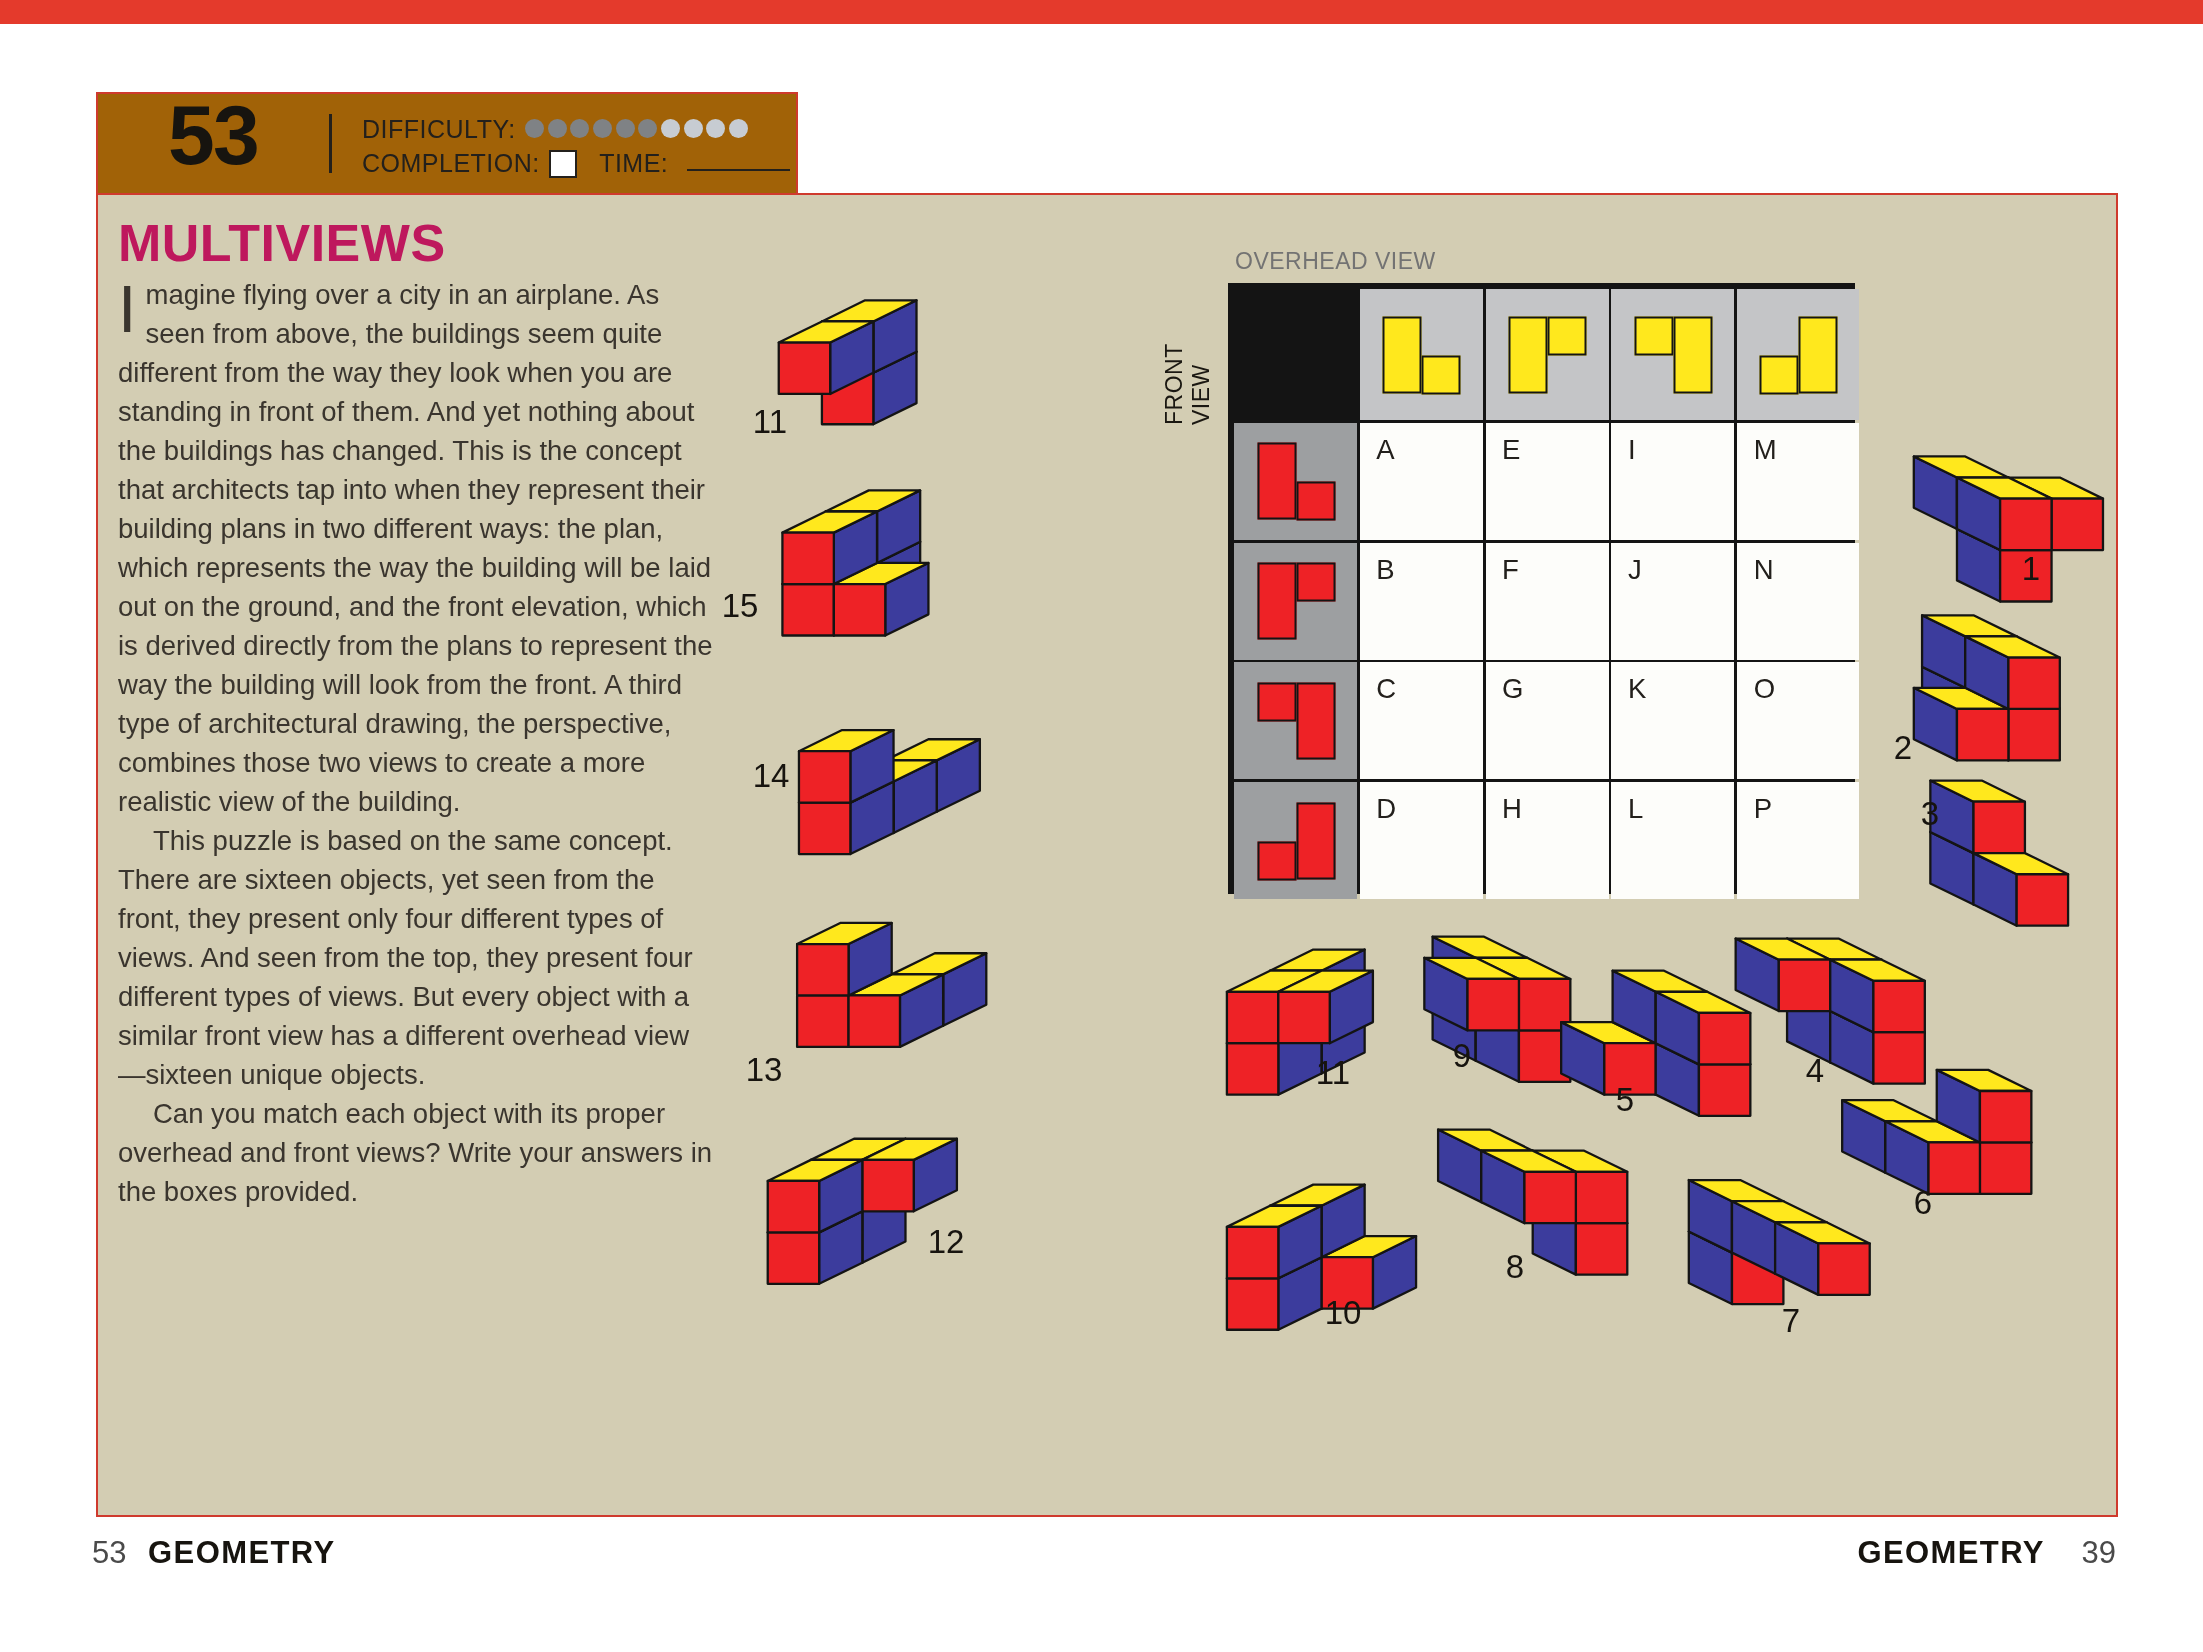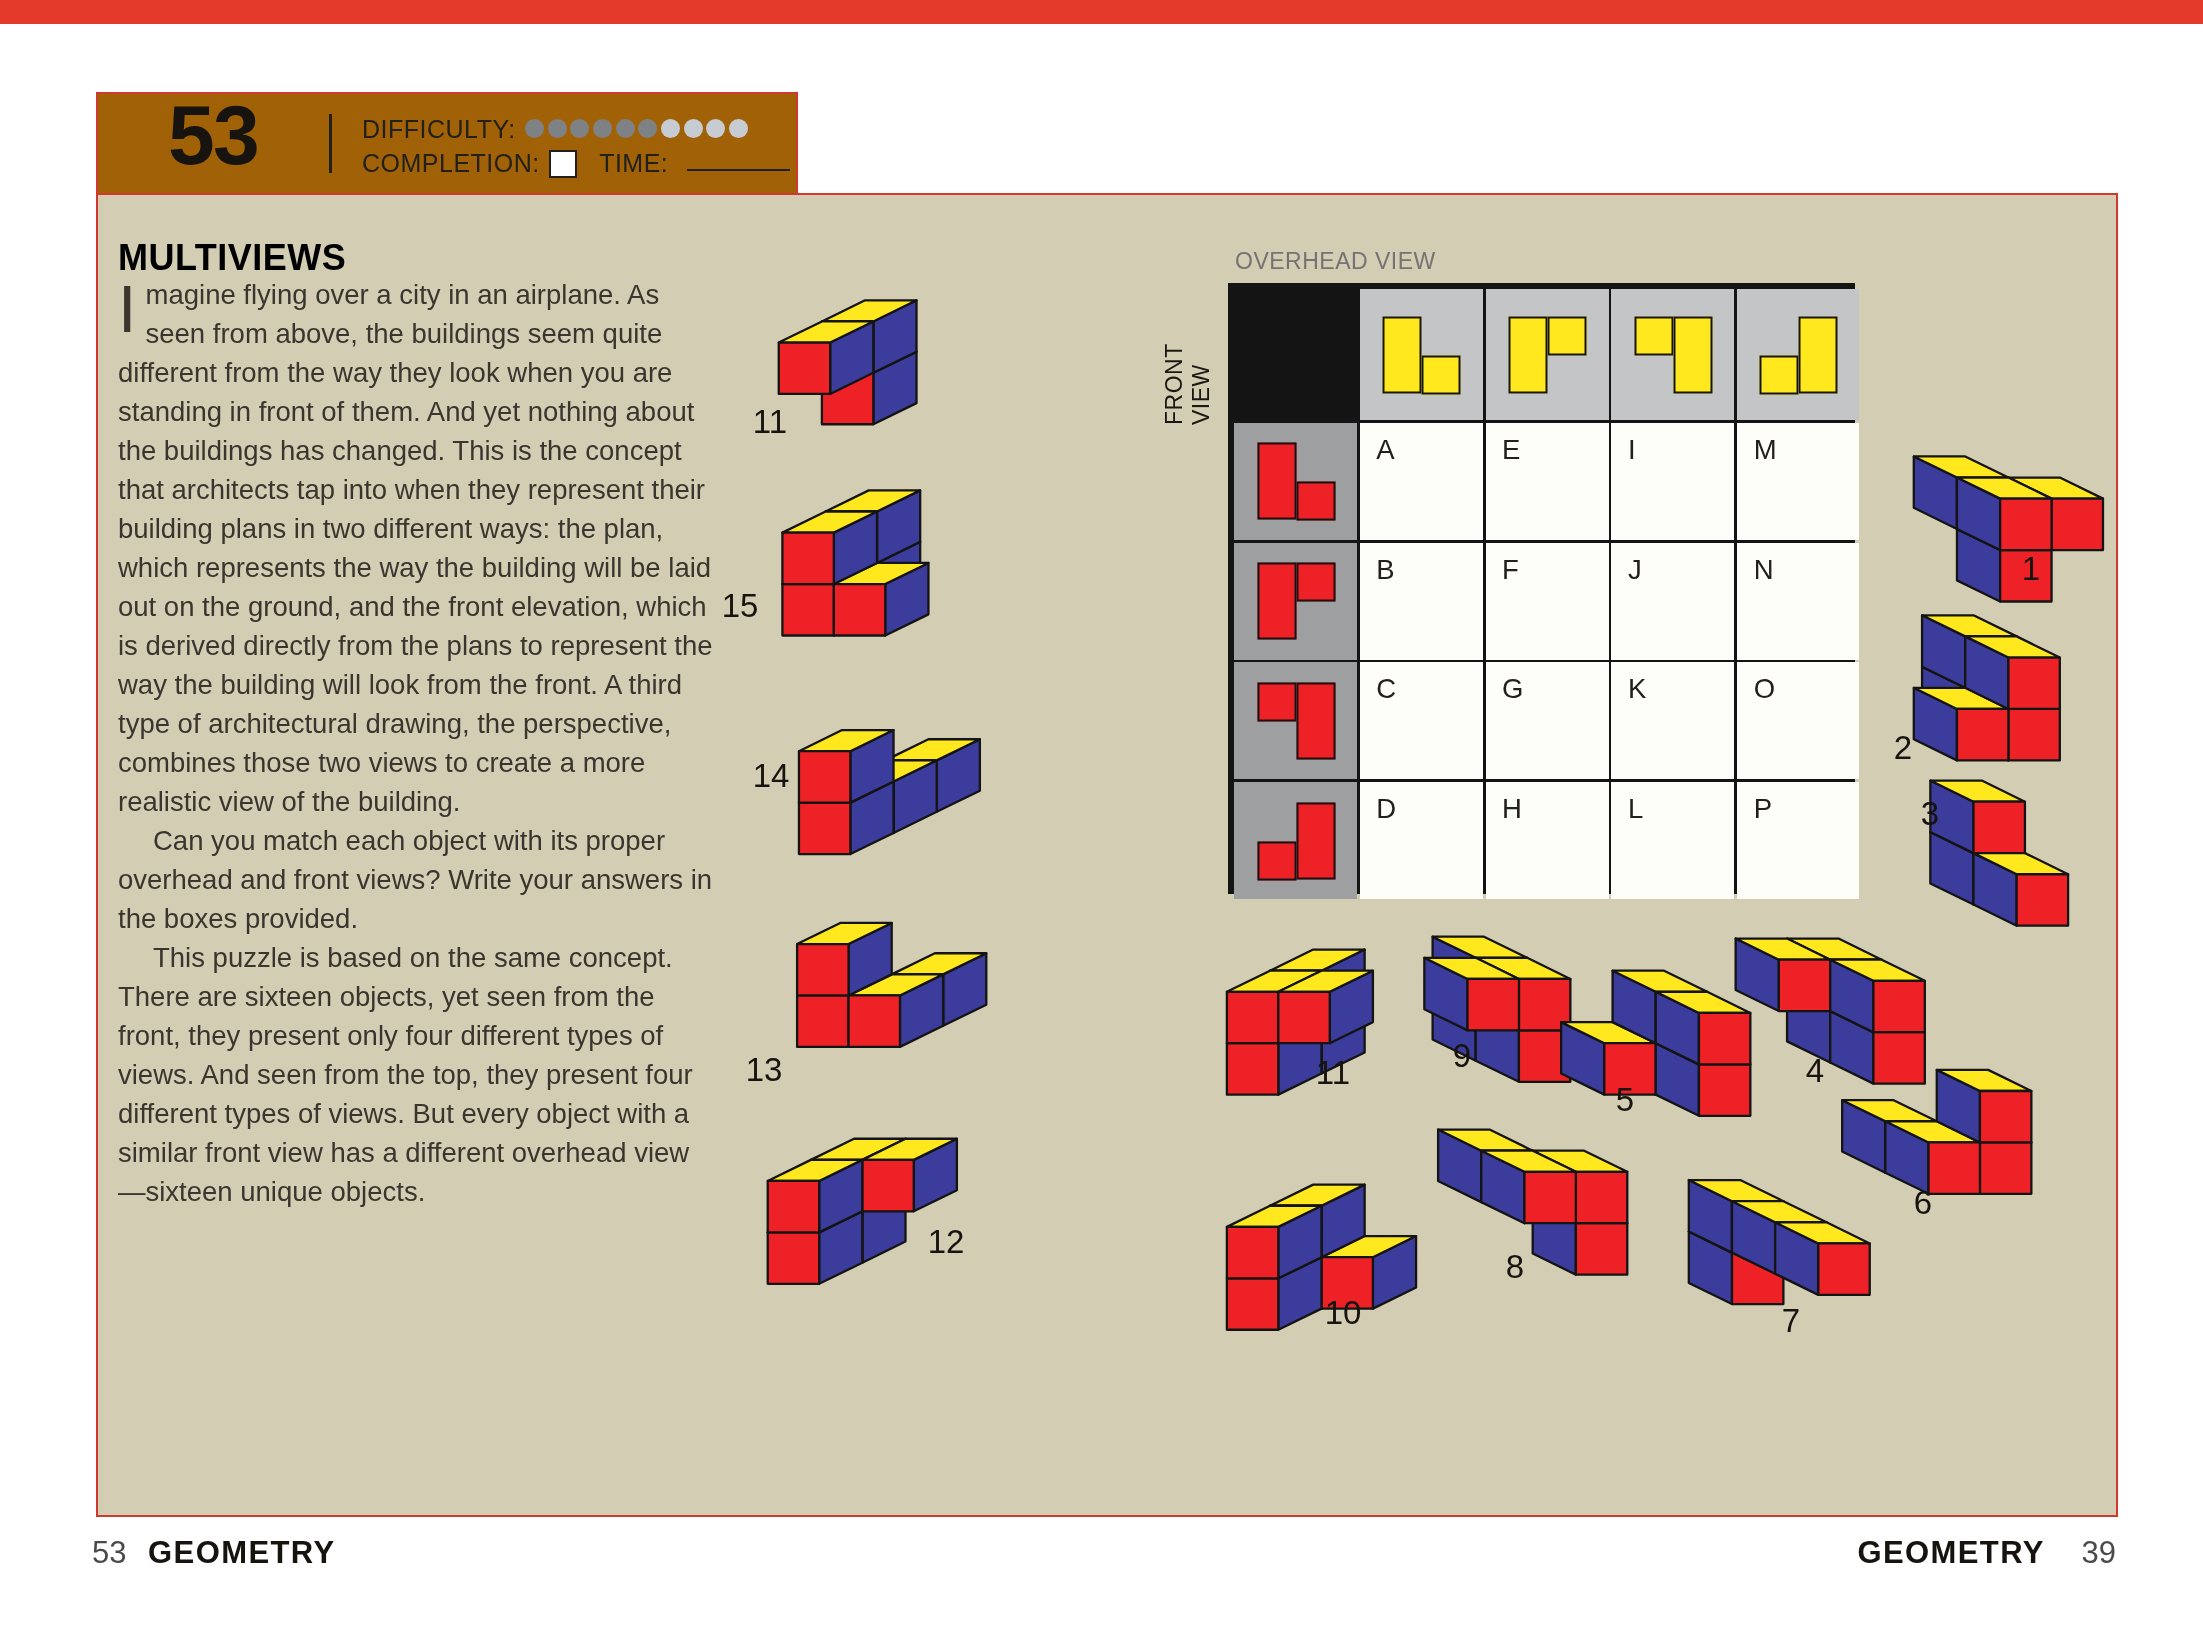--- a/index.html
+++ b/index.html
@@ -16,21 +16,21 @@
   .badge-line{position:absolute;left:264px;font-size:25px;letter-spacing:0.5px;color:#23201c;
               display:flex;align-items:center;gap:9.2px;white-space:nowrap;}
   #diff-line{top:21px;}
   #comp-line{top:55px;}
   .dot{width:19px;height:19px;border-radius:50%;display:inline-block;margin-right:3.7px;}
   #checkbox{width:24px;height:24px;background:#fff;border:2.3px solid #23201c;display:inline-block;}
   #time-line{display:inline-block;width:103px;height:2.8px;background:#23201c;margin-left:9.2px;margin-top:13px;}
   
   #main{left:96px;top:193px;width:2022px;height:1324px;background:#d3cdb3;
         border:2.8px solid #cf3a2d;box-sizing:border-box;}
-  #title{left:118px;top:213px;font-size:36px;font-weight:800;letter-spacing:0.5px;color:#000000;margin-top:24px;}
+  #title{left:118px;top:213px;font-size:52px;font-weight:800;letter-spacing:0.5px;color:#be185d;}
   #intro{left:118px;top:275px;width:595px;font-size:27.5px;line-height:39px;color:#3a352e;}
   #dropcap{float:left;font-size:66px;line-height:57px;margin:5.5px 9.2px 0 0;font-weight:400;color:#3a352e;}
   .para-indent{text-indent:35px;margin:0;}
   #intro p{margin:0;}
   
   #overhead-label{left:1235px;top:248px;font-size:23px;letter-spacing:0.5px;color:#737373;}
   #front-label{left:1161px;top:287px;width:138px;height:138px;font-size:23px;letter-spacing:0.5px;color:#1a1711;
                writing-mode:vertical-rl;transform:rotate(180deg);text-align:left;}
   #grid{left:1228px;top:283px;width:627px;height:611px;background:#141414;border:6.4px solid #141414;
         box-sizing:border-box;display:grid;grid-template-columns:123px 123px 123px 123px 122px;
@@ -73,22 +73,22 @@
       <span id="time-line"></span>
     </div>
   </div>
 
   <div id="main" class="abs"></div>
 
   <div id="title" class="abs">MULTIVIEWS</div>
 
   <div id="intro" class="abs">
     <p><span id="dropcap">I</span><span>magine flying over a city in an airplane. As seen from above, the buildings seem quite different from the way they look when you are standing in front of them. And yet nothing about the buildings has changed. This is the concept that architects tap into when they represent their building plans in two different ways: the plan, which represents the way the building will be laid out on the ground, and the front elevation, which is derived directly from the plans to represent the way the building will look from the front. A third type of architectural drawing, the perspective, combines those two views to create a more realistic view of the building.</span></p>
+    <p class="para-indent">This puzzle is based on the same concept. There are sixteen objects, yet seen from the front, they present only four different types of views. And seen from the top, they present four different types of views. But every object with a similar front view has a different overhead view—sixteen unique objects.</p>
     <p class="para-indent">Can you match each object with its proper overhead and front views? Write your answers in the boxes provided.</p>
-    <p class="para-indent">This puzzle is based on the same concept. There are sixteen objects, yet seen from the front, they present only four different types of views. And seen from the top, they present four different types of views. But every object with a similar front view has a different overhead view—sixteen unique objects.</p>
   </div>
 
   <div id="overhead-label" class="abs">OVERHEAD VIEW</div>
   <div id="front-label" class="abs">FRONT VIEW</div>
 
   <div id="grid" class="abs">
     <div class="cell c-black"></div>
     <div class="cell c-head">
         <div class="shape">
           <div style="position: absolute; box-sizing: border-box; border: 2.3px solid rgb(20, 20, 20); left: 0px; top: 0px; width: 39px; height: 77px; background: rgb(255, 232, 29);"></div>

